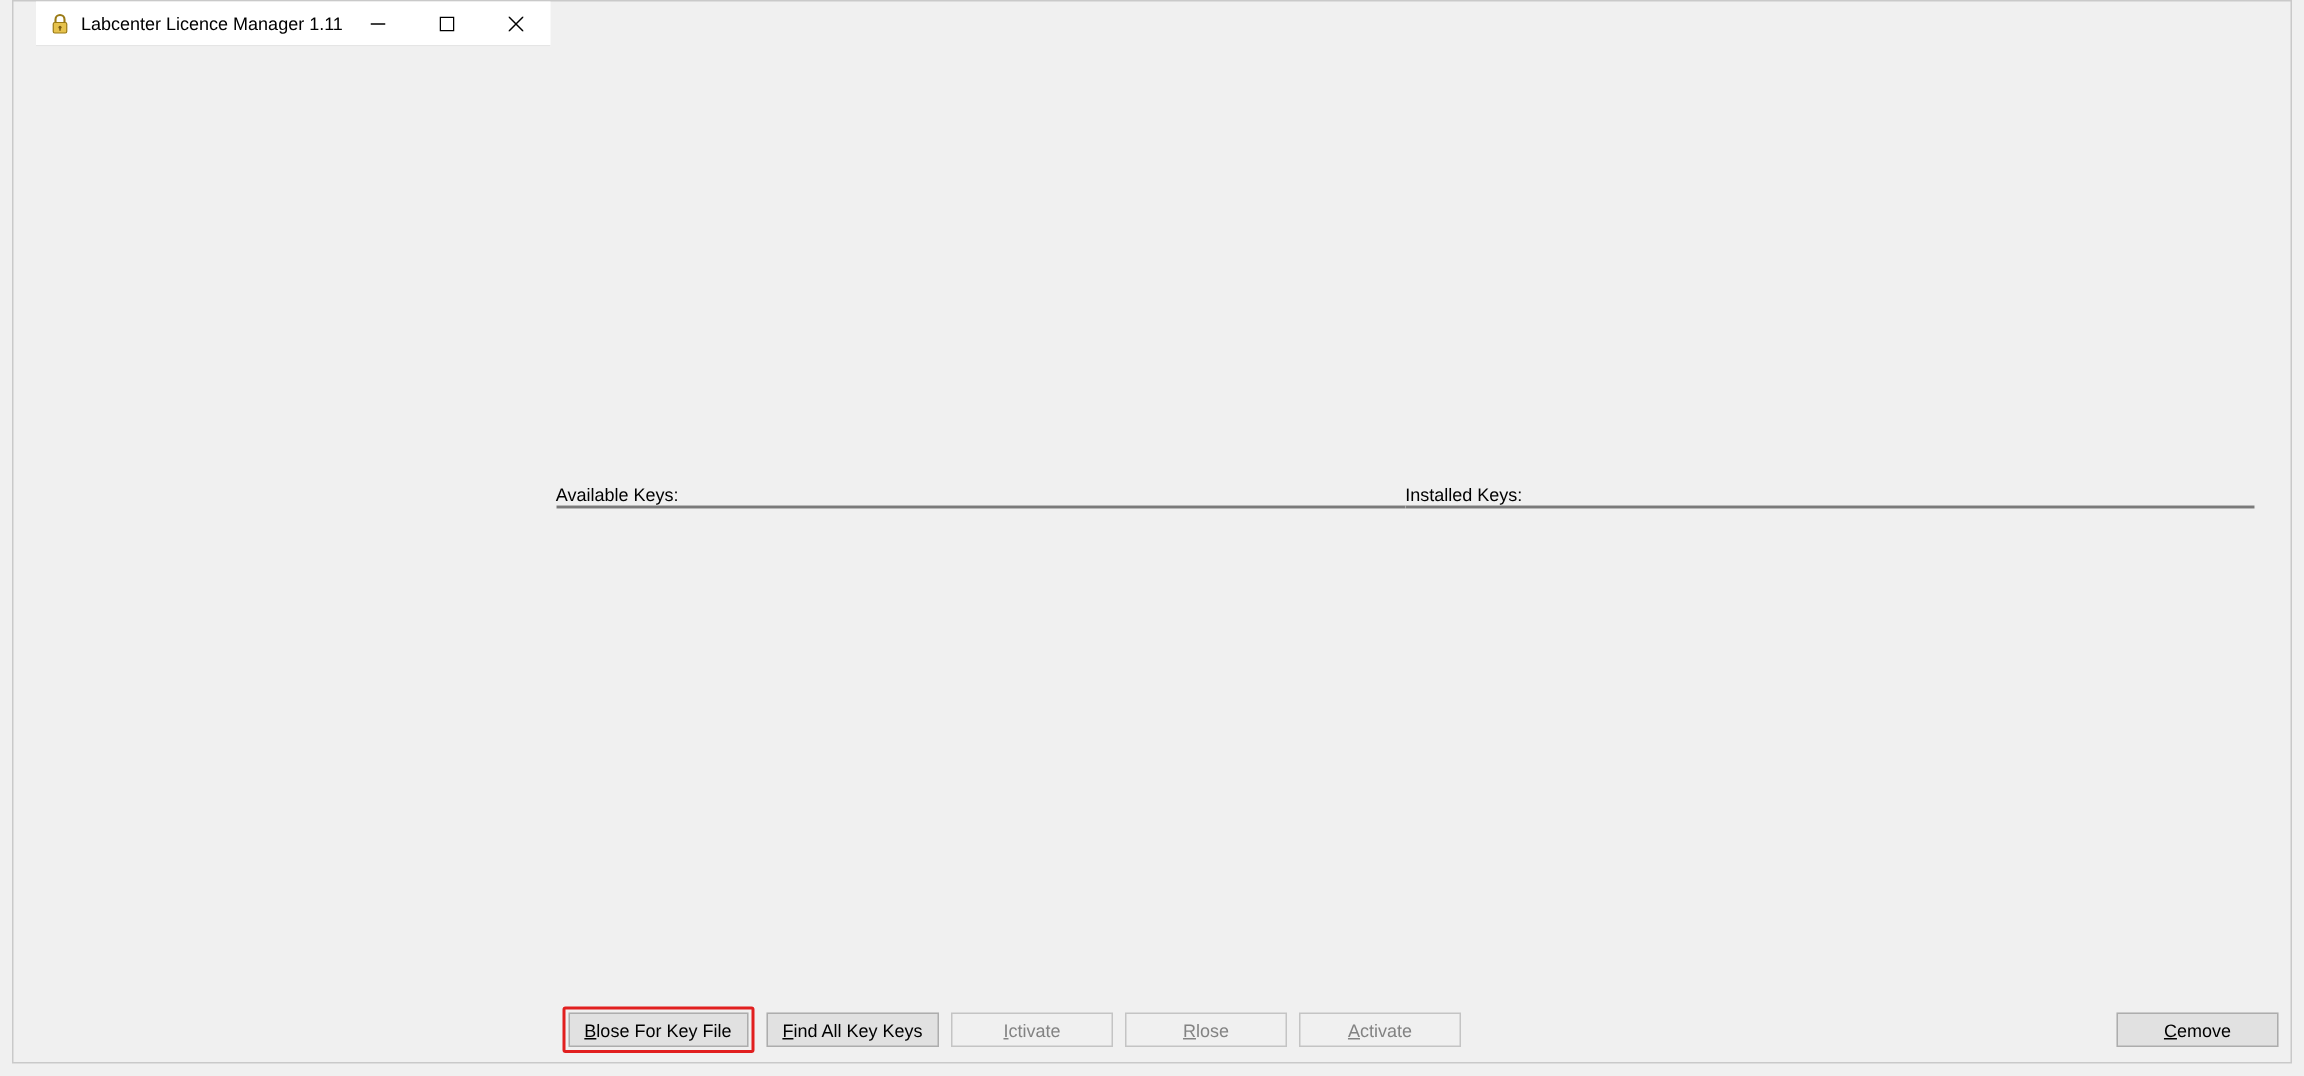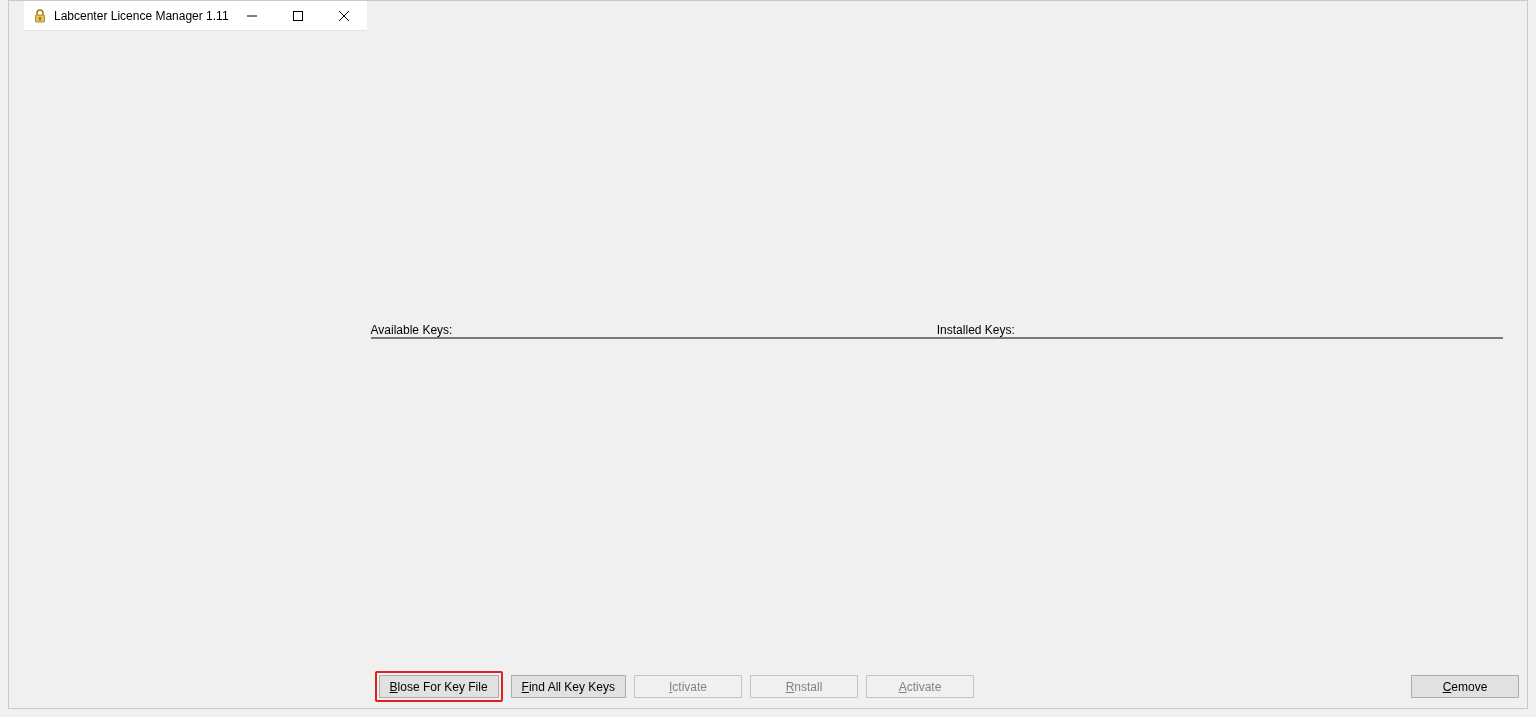--- a/index.html
+++ b/index.html
@@ -182,21 +182,21 @@
       <button class="btn">
           <span class="ul">F</span>
           <span>ind All Key Keys</span>
         </button>
       <button class="btn" disabled="">
           <span class="ul">I</span>
           <span>ctivate</span>
         </button>
       <button class="btn" disabled="">
           <span class="ul">R</span>
-          <span>nstall</span>
+          <span>lose</span>
         </button>
       <button class="btn" disabled="">
           <span class="ul">A</span>
           <span>ctivate</span>
         </button>
       <span class="spacer"></span>
       <button class="btn">
           <span class="ul">C</span>
           <span>emove</span>
         </button>

